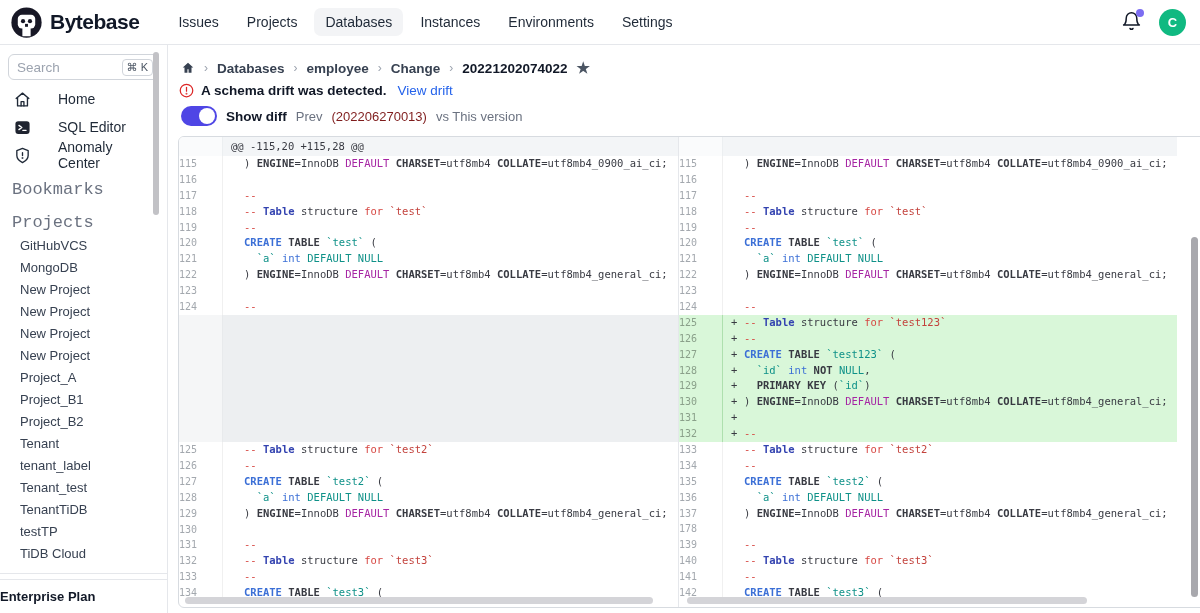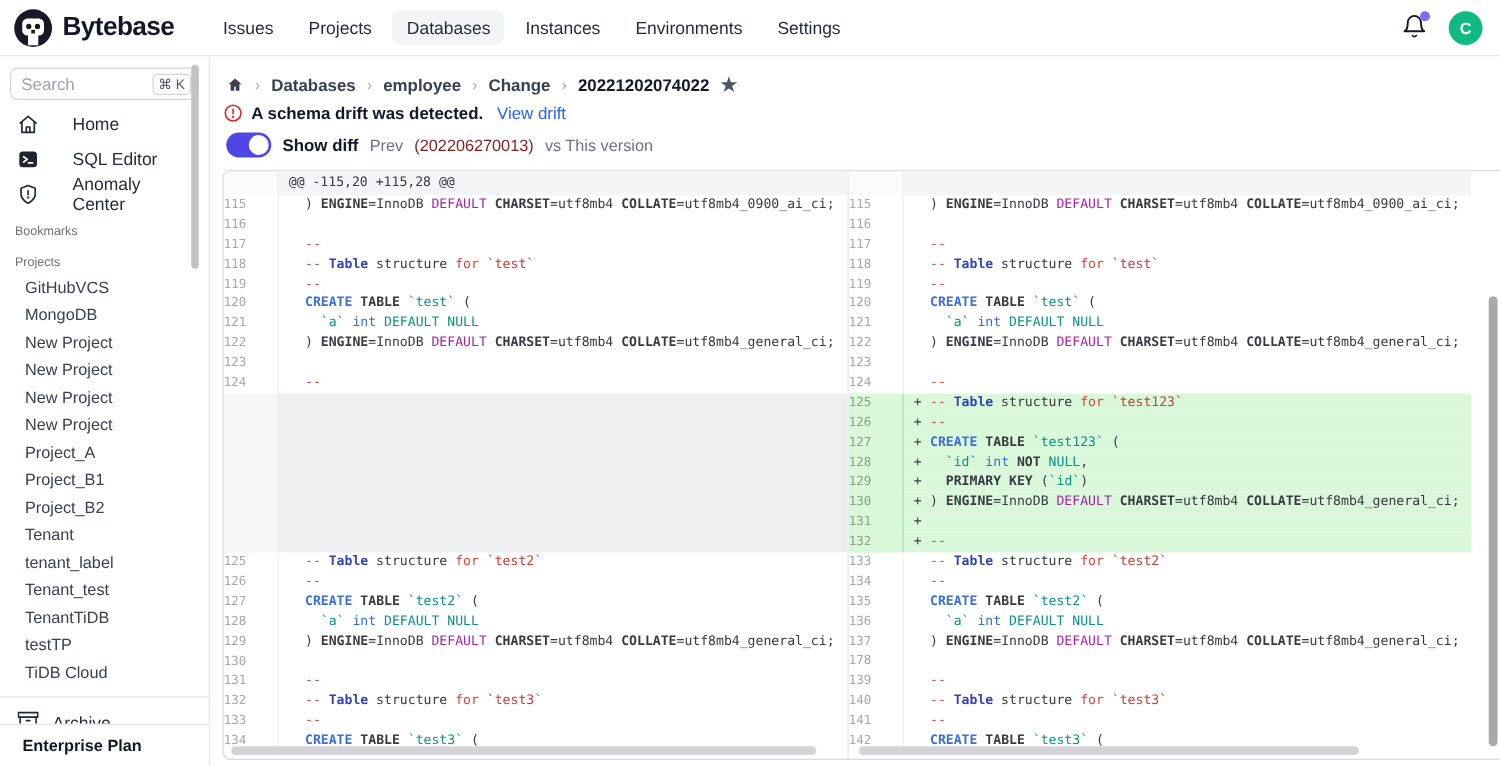--- a/index.html
+++ b/index.html
@@ -25,29 +25,29 @@
   .sidebar { position:absolute; top:45px; left:0; width:168px; bottom:0;
     border-right:1px solid #e5e7eb; background:#fff; }
   .search-box { margin:9px 8px 5px 8px; height:26px; border:1px solid #d1d5db; border-radius:6px;
     display:flex; align-items:center; padding:0 5px 0 8px; cursor:text; }
   .search-ph { color:#9ca3af; font-size:13.5px; }
   .kbd { margin-left:auto; border:1px solid #d1d5db; border-radius:4px; font-size:11px;
     color:#4b5563; padding:1px 4px; background:#fff; }
   .snav-item { display:flex; align-items:center; gap:27px; padding:6px 14px; font-size:14px;
     color:#1f2937; cursor:pointer; height:28px; }
   .snav-item .ic { width:17px; height:17px; display:flex; align-items:center; justify-content:center; }
-  .section-label { padding:11px 12px 3px 12px; font-size:10px; color:#6b7280; }
+  .section-label { padding:11px 12px 3px 12px; font-size:17px; color:#6b7280;font-family:Liberation Mono, monospace; }
   .proj-list { }
   .proj-item { padding:0 12px 0 20px; font-size:13px; color:#374151; height:22px;
     line-height:22px; cursor:pointer; white-space:nowrap; }
   .sb-divider { border-top:1px solid #e5e7eb; margin-top:8px; }
   .archive-row { display:flex; align-items:center; gap:11px; padding:8px 14px; font-size:14px;
     color:#1f2937; cursor:pointer; margin-top:2px; }
   .plan { position:absolute; bottom:0; left:0; width:167px; border-top:1px solid #e5e7eb;
-    padding:9px 18px; font-weight:bold; font-size:13px; color:#111827; background:#fff; }
+    padding:9px 0; font-weight:bold; font-size:13px; color:#111827; background:#fff; }
   .sb-thumb { position:absolute; top:7px; right:8px; width:6px; height:163px;
     background:#c2c2c6; border-radius:3px; }
   
   .breadcrumb { position:absolute; left:181px; top:59px; display:flex; align-items:center;
     gap:9px; font-size:13.5px; font-weight:600; color:#374151; }
   .crumb { cursor:pointer; }
   .crumb.current { color:#111827; font-weight:700; cursor:default; }
   .crumb-sep { color:#9ca3af; font-weight:400; font-size:12px; }
   .crumb-star { color:#4b5563; font-size:15px; cursor:pointer; }
   .drift-row { position:absolute; left:179px; top:83px; display:flex; align-items:center;

